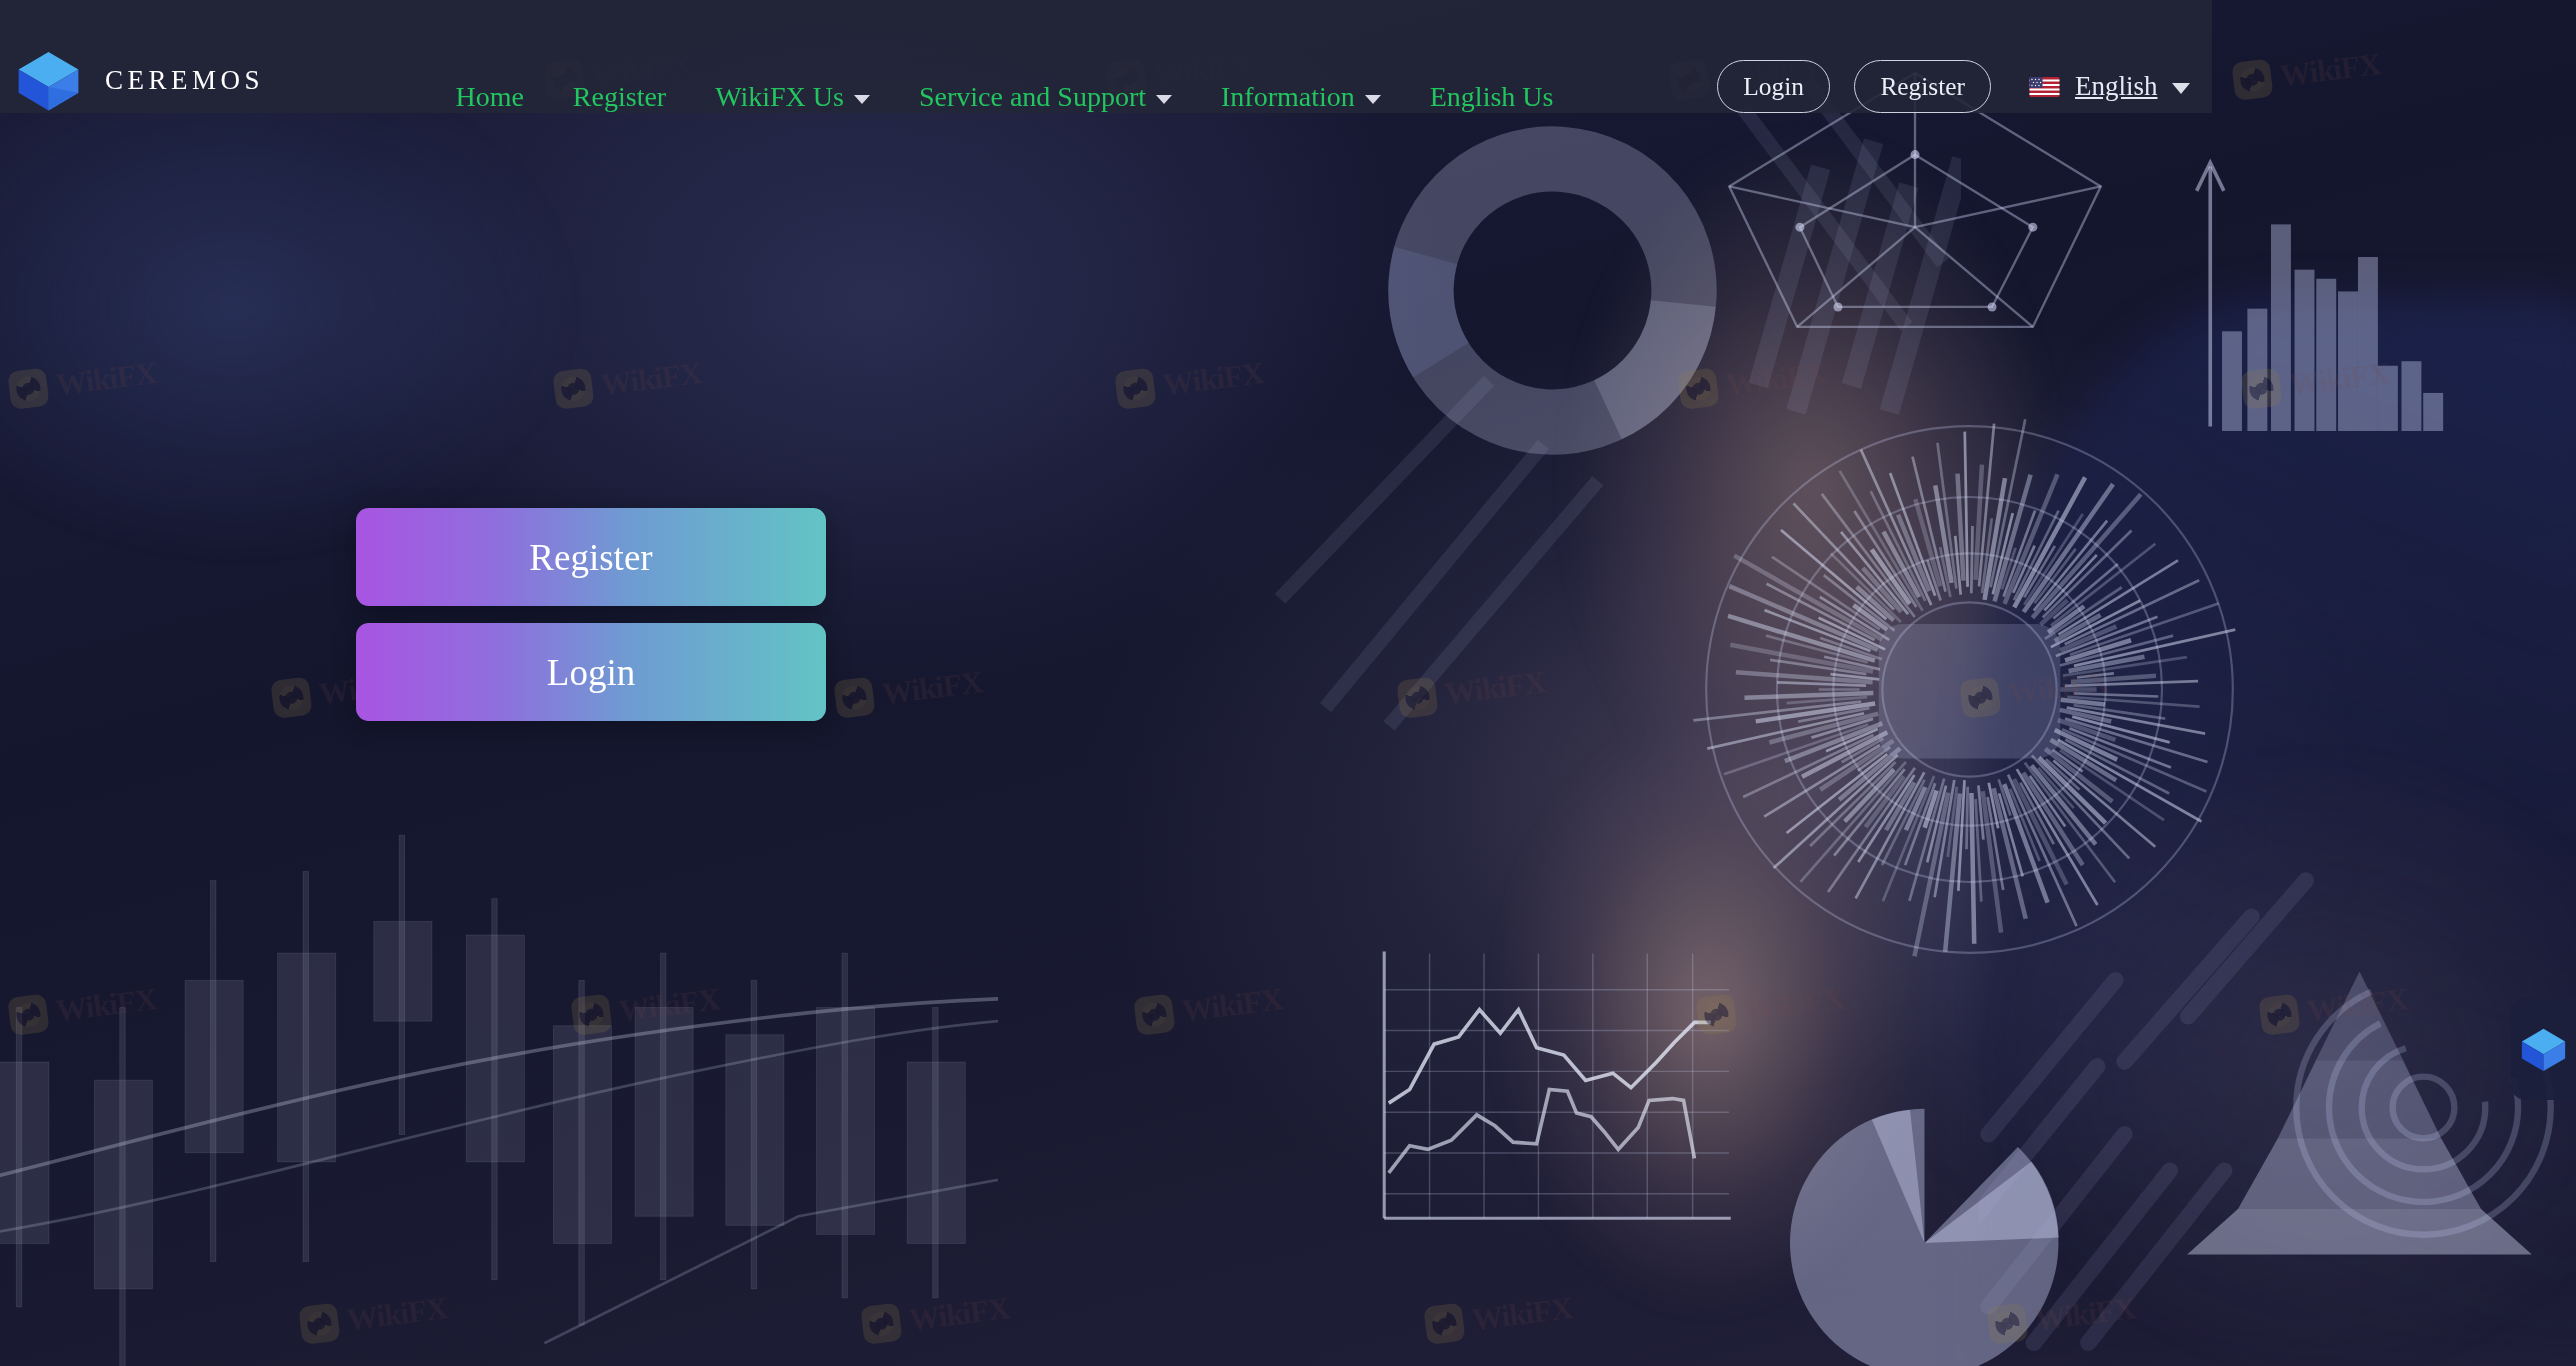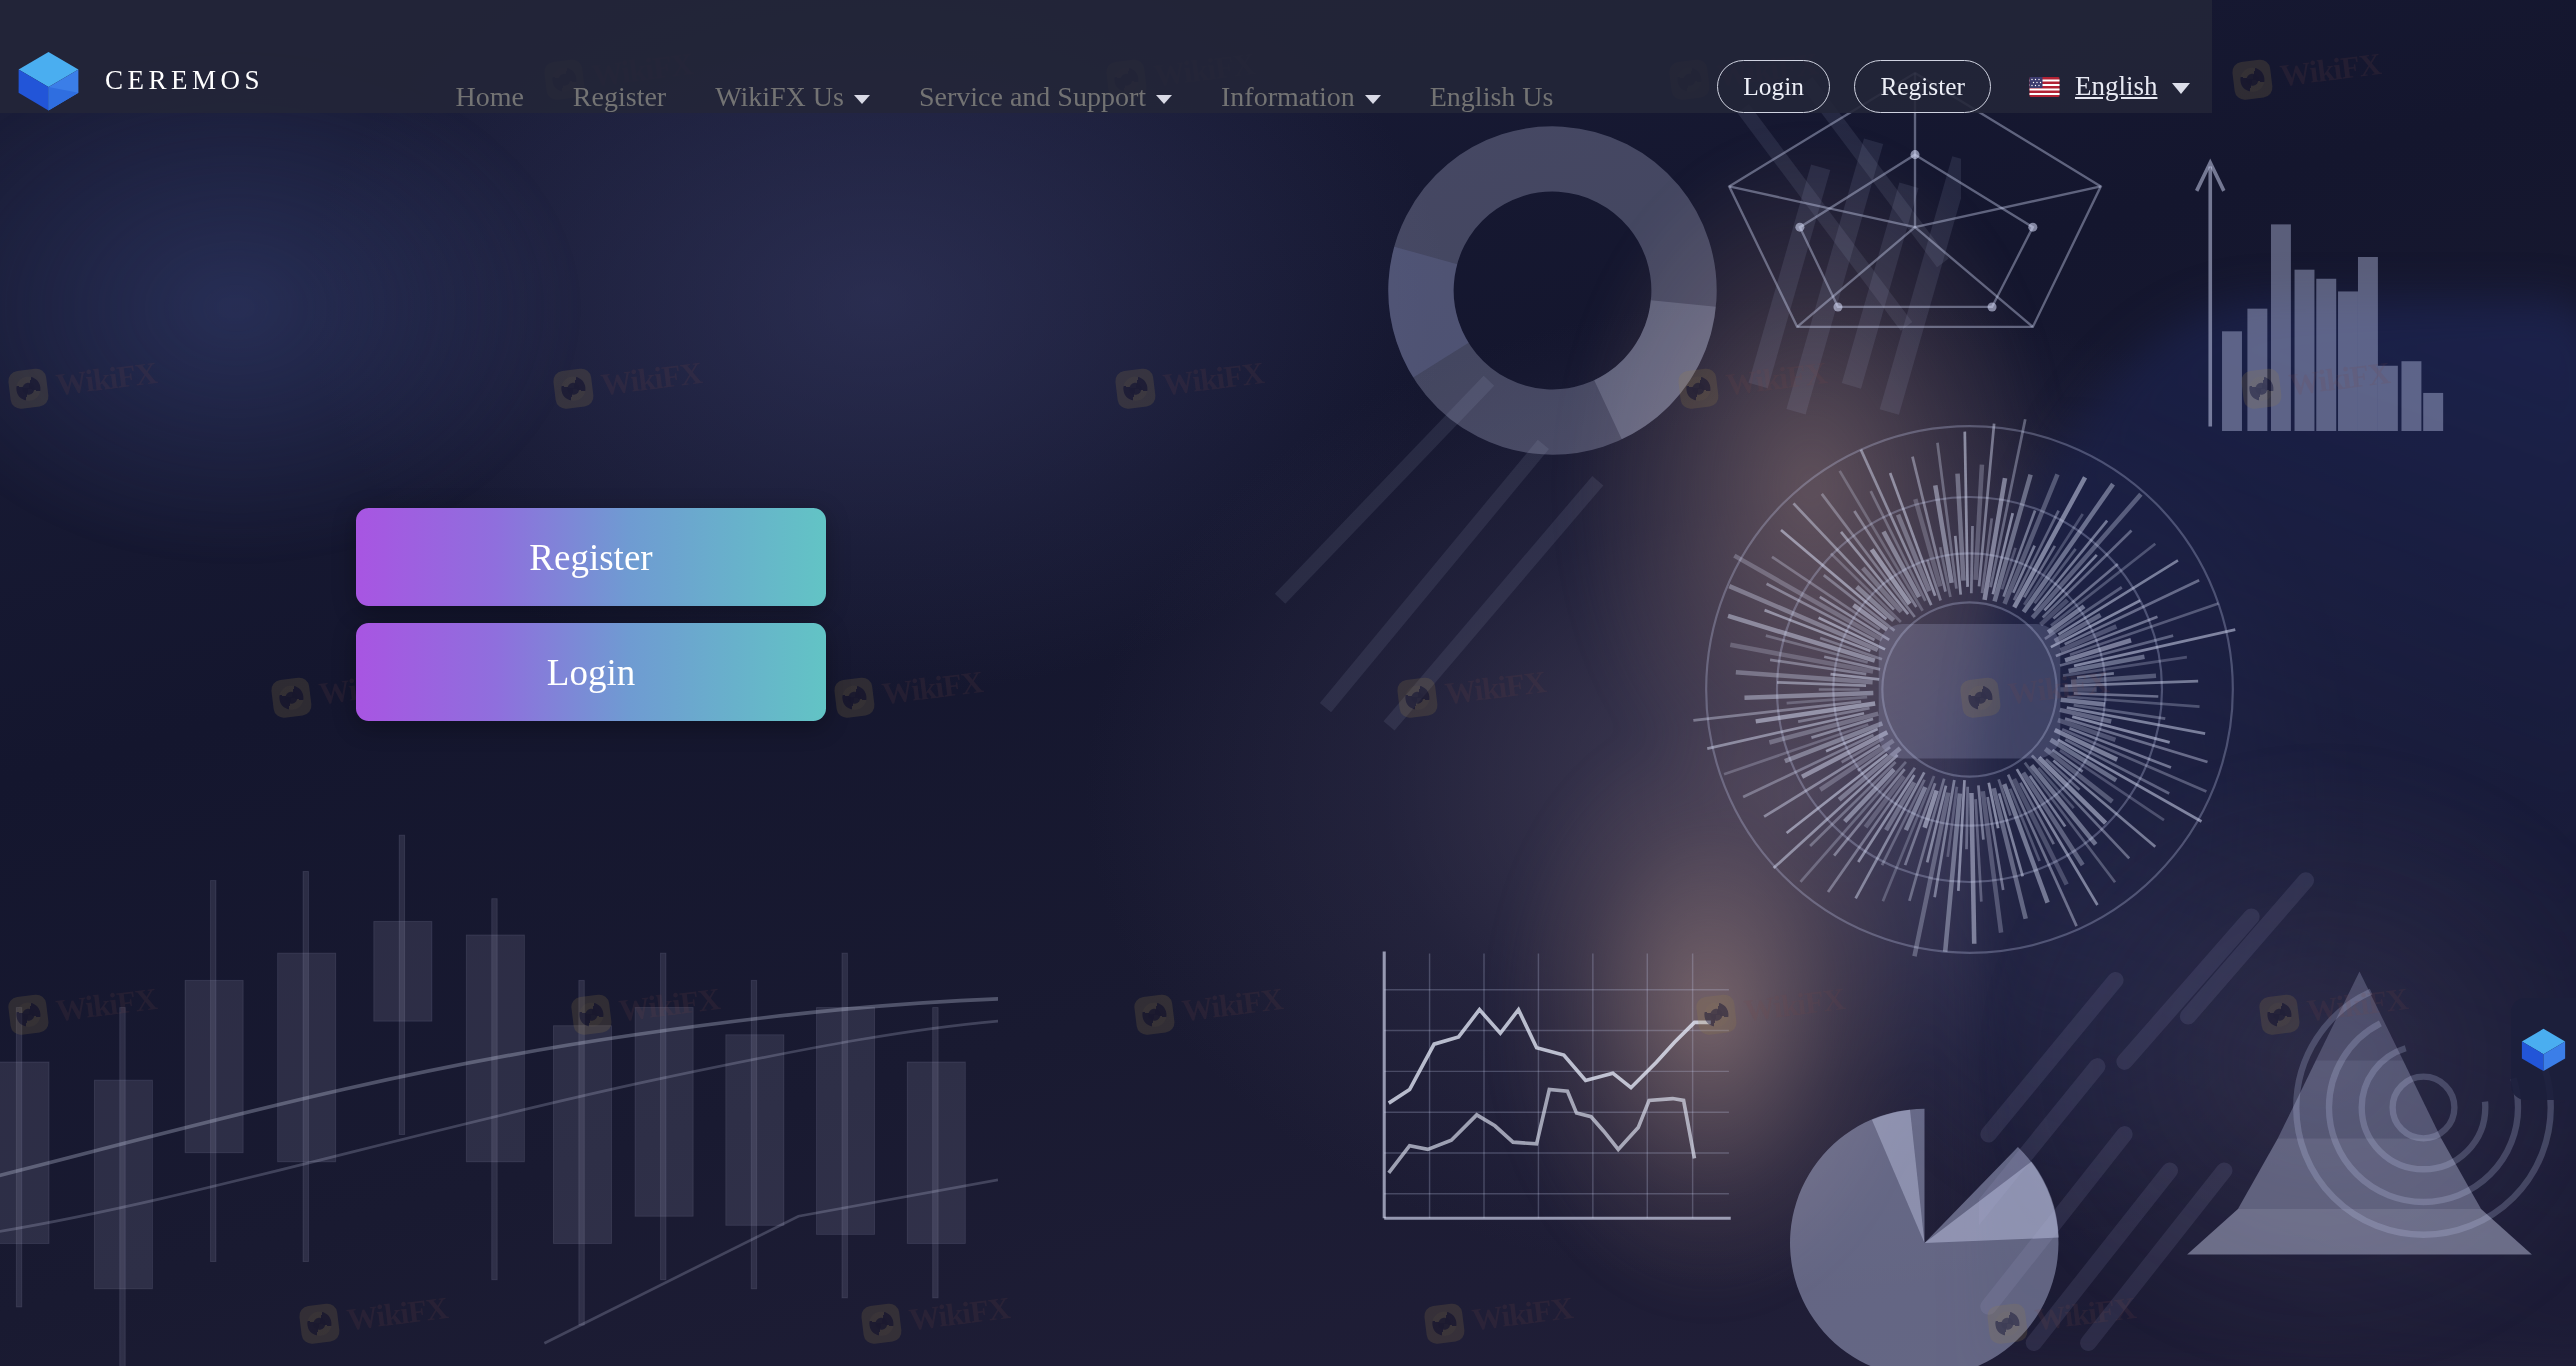--- a/index.html
+++ b/index.html
@@ -41,21 +41,21 @@
   .wm-txt { font:700 31px "Liberation Serif",serif; color:rgba(120,70,70,0.30); letter-spacing:-0.9px; white-space:nowrap; }
 
   
   .header { position:absolute; left:0; top:0; width:2212px; height:113px;
      background:rgba(35,37,56,0.88); display:flex; align-items:flex-end; z-index:40; }
   .brand { display:flex; align-items:center; gap:23.6px; margin-left:16.3px; }
   .cube { width:65px; height:65px; display:block; }
   .brand-name { font:400 27px "Liberation Serif",serif; color:#fff; letter-spacing:4.5px; }
 
   .nav { display:flex; align-items:center; gap:0; margin-left:167px; }
-  .nav-item { display:flex; align-items:center; gap:10px; padding:0 24.5px; color:#737373;
+  .nav-item { display:flex; align-items:center; gap:10px; padding:0 24.5px; color:#22c55e;
      font:400 28px "Liberation Serif",serif; cursor:pointer; white-space:nowrap;margin-top:48px; }
   .caret { width:0; height:0; border-left:8.2px solid transparent; border-right:8.2px solid transparent;
      border-top:9px solid #d9dae6; display:block; margin-top:4.5px; }
 
   .hright { display:flex; align-items:center; gap:23.6px; margin-left:auto; margin-right:22px; }
   .pill { border:1.5px solid #cfd2e0; border-radius:907px; color:#eceef6;
      font:400 25.4px "Liberation Serif",serif; padding:11px 25.4px; cursor:pointer; background:transparent; }
   .lang { display:flex; align-items:center; gap:14.5px; cursor:pointer; margin-left:14.5px; }
   .flag { width:31px; height:20px; display:block; border-radius:1.8px; }
   .lang-txt { font:400 27px "Liberation Serif",serif; color:#e7e9f3;text-decoration:underline; }

